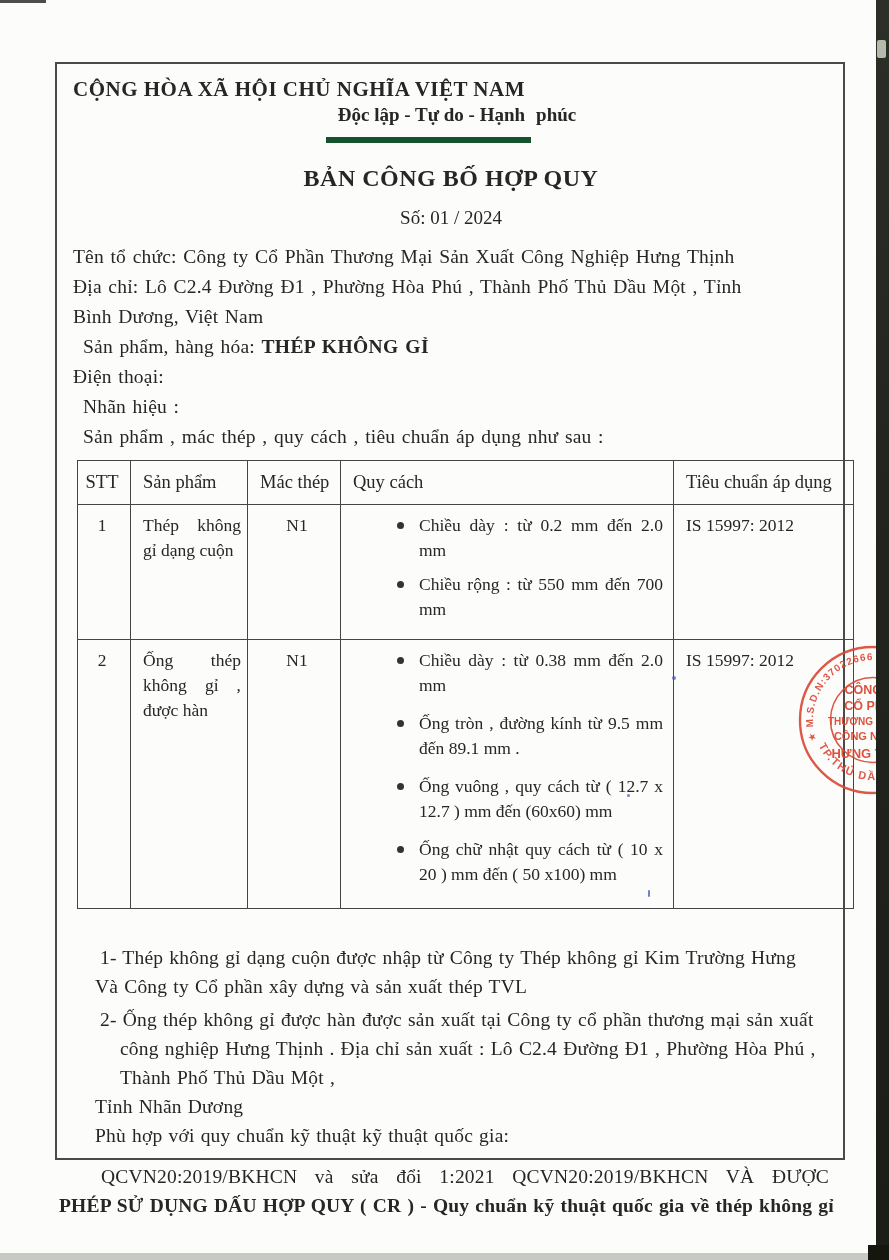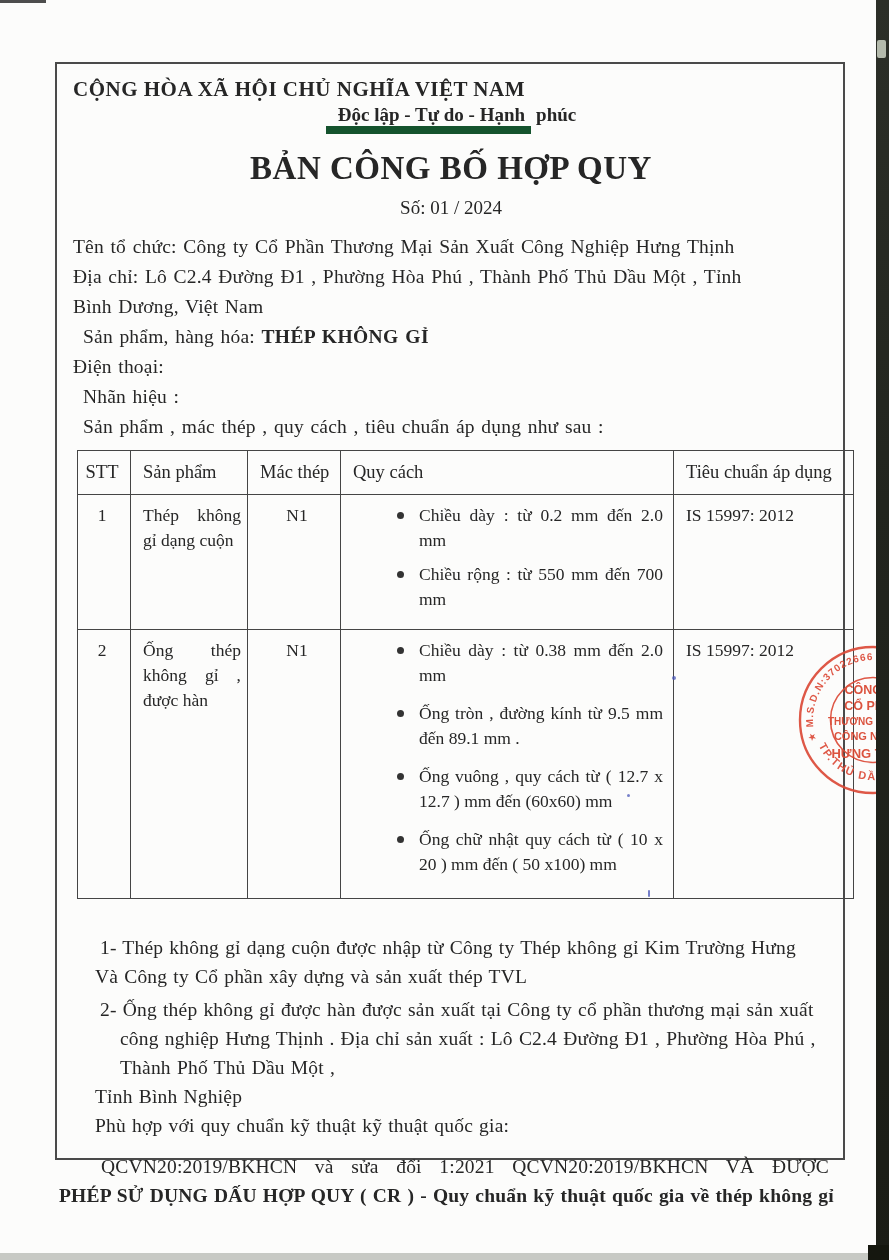--- a/index.html
+++ b/index.html
@@ -29,23 +29,23 @@
   
   .frame {
     position:absolute; left:55px; top:62px; width:790px; height:1098px;
     border:2px solid #4a4a4a;
     padding:0 14px 0 16px;
     z-index:2;
   }
 
   .nat-title { margin-top:12px; font-weight:bold; font-size:21px; line-height:26px; letter-spacing:.5px; }
   .motto { margin-top:2px; text-align:center; font-weight:bold; font-size:19px; line-height:22px; }
-  .motto .u { border-bottom:8px solid #14532d; padding:0 6px 1px 12px; }
+  .motto .u { border-bottom:6px solid #14532d; padding:0 6px 12px 12px; }
   .motto .tail { margin-left:5px; }
-  .doc-title { margin-top:26px; text-align:center; font-weight:bold; font-size:33px; line-height:32px; letter-spacing:.5px; }
+  .doc-title { margin-top:36px; text-align:center; font-weight:bold; font-size:24px; line-height:32px; letter-spacing:.5px; }
   .doc-no { margin-top:12px; text-align:center; font-size:19px; line-height:24px; }
 
   .info { margin-top:12px; font-size:19.5px; line-height:30px; letter-spacing:.2px; word-spacing:1.5px; }
   .info .line { white-space:nowrap; }
   .info .indent { padding-left:10px; }
   .info b { letter-spacing:.4px; }
 
   
   table.spec { border-collapse:collapse; margin-top:8px; margin-left:4px; width:776px; table-layout:fixed; }
   table.spec th, table.spec td { border:1.5px solid #454545; }
@@ -160,21 +160,21 @@
       </tr>
     </tbody>
       </table>
 
     <div class="notes">
       <div class="nline first">1- Thép không gỉ dạng cuộn được nhập từ Công ty Thép không gỉ Kim Trường Hưng</div>
       <div class="nline">Và Công ty Cổ phần xây dựng và sản xuất thép TVL</div>
       <div class="nline first gap">2- Ống thép không gỉ được hàn được sản xuất tại Công ty cổ phần thương mại sản xuất</div>
       <div class="nline cont2">công nghiệp Hưng Thịnh . Địa chỉ sản xuất : Lô C2.4 Đường Đ1 , Phường Hòa Phú ,</div>
       <div class="nline cont2">Thành Phố Thủ Dầu Một ,</div>
-      <div class="nline">Tỉnh Bình Nghiệp</div>
+      <div class="nline">Tỉnh Nhãn Dương</div>
       <div class="nline">Phù hợp với quy chuẩn kỹ thuật kỹ thuật quốc gia:</div>
       <div class="qcvn">
         <div class="l1">QCVN20:2019/BKHCN và sửa đổi 1:2021 QCVN20:2019/BKHCN VÀ ĐƯỢC</div>
         <div class="l2">PHÉP SỬ DỤNG DẤU HỢP QUY ( CR ) -  Quy chuẩn kỹ thuật quốc gia về thép không gỉ</div>
       </div>
     </div>
 
   </div>
 
   <svg class="stamp" viewBox="0 0 160 160" aria-hidden="true">

